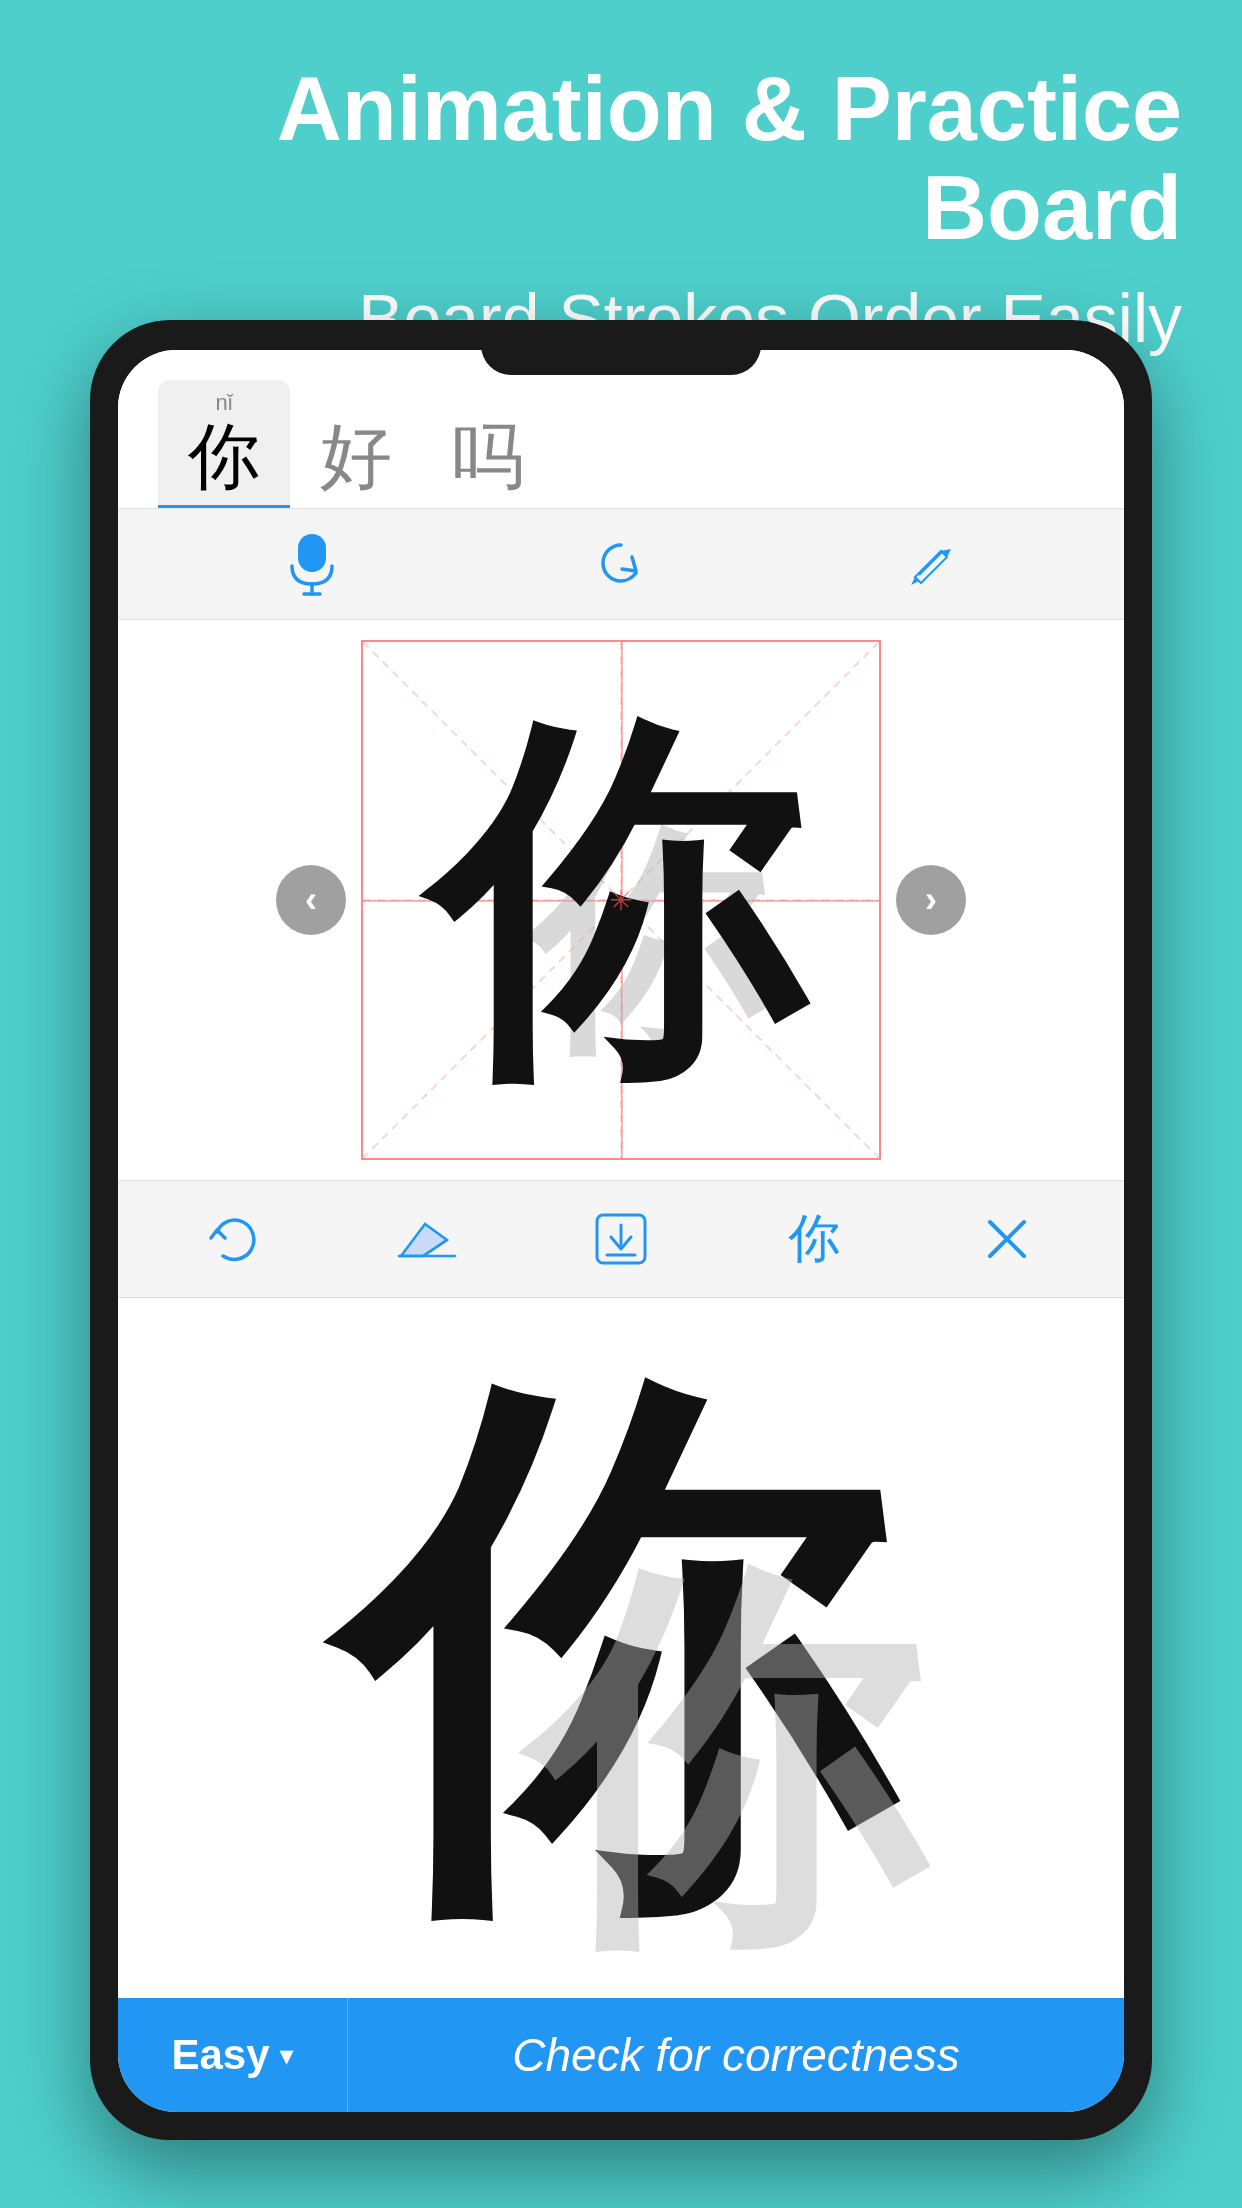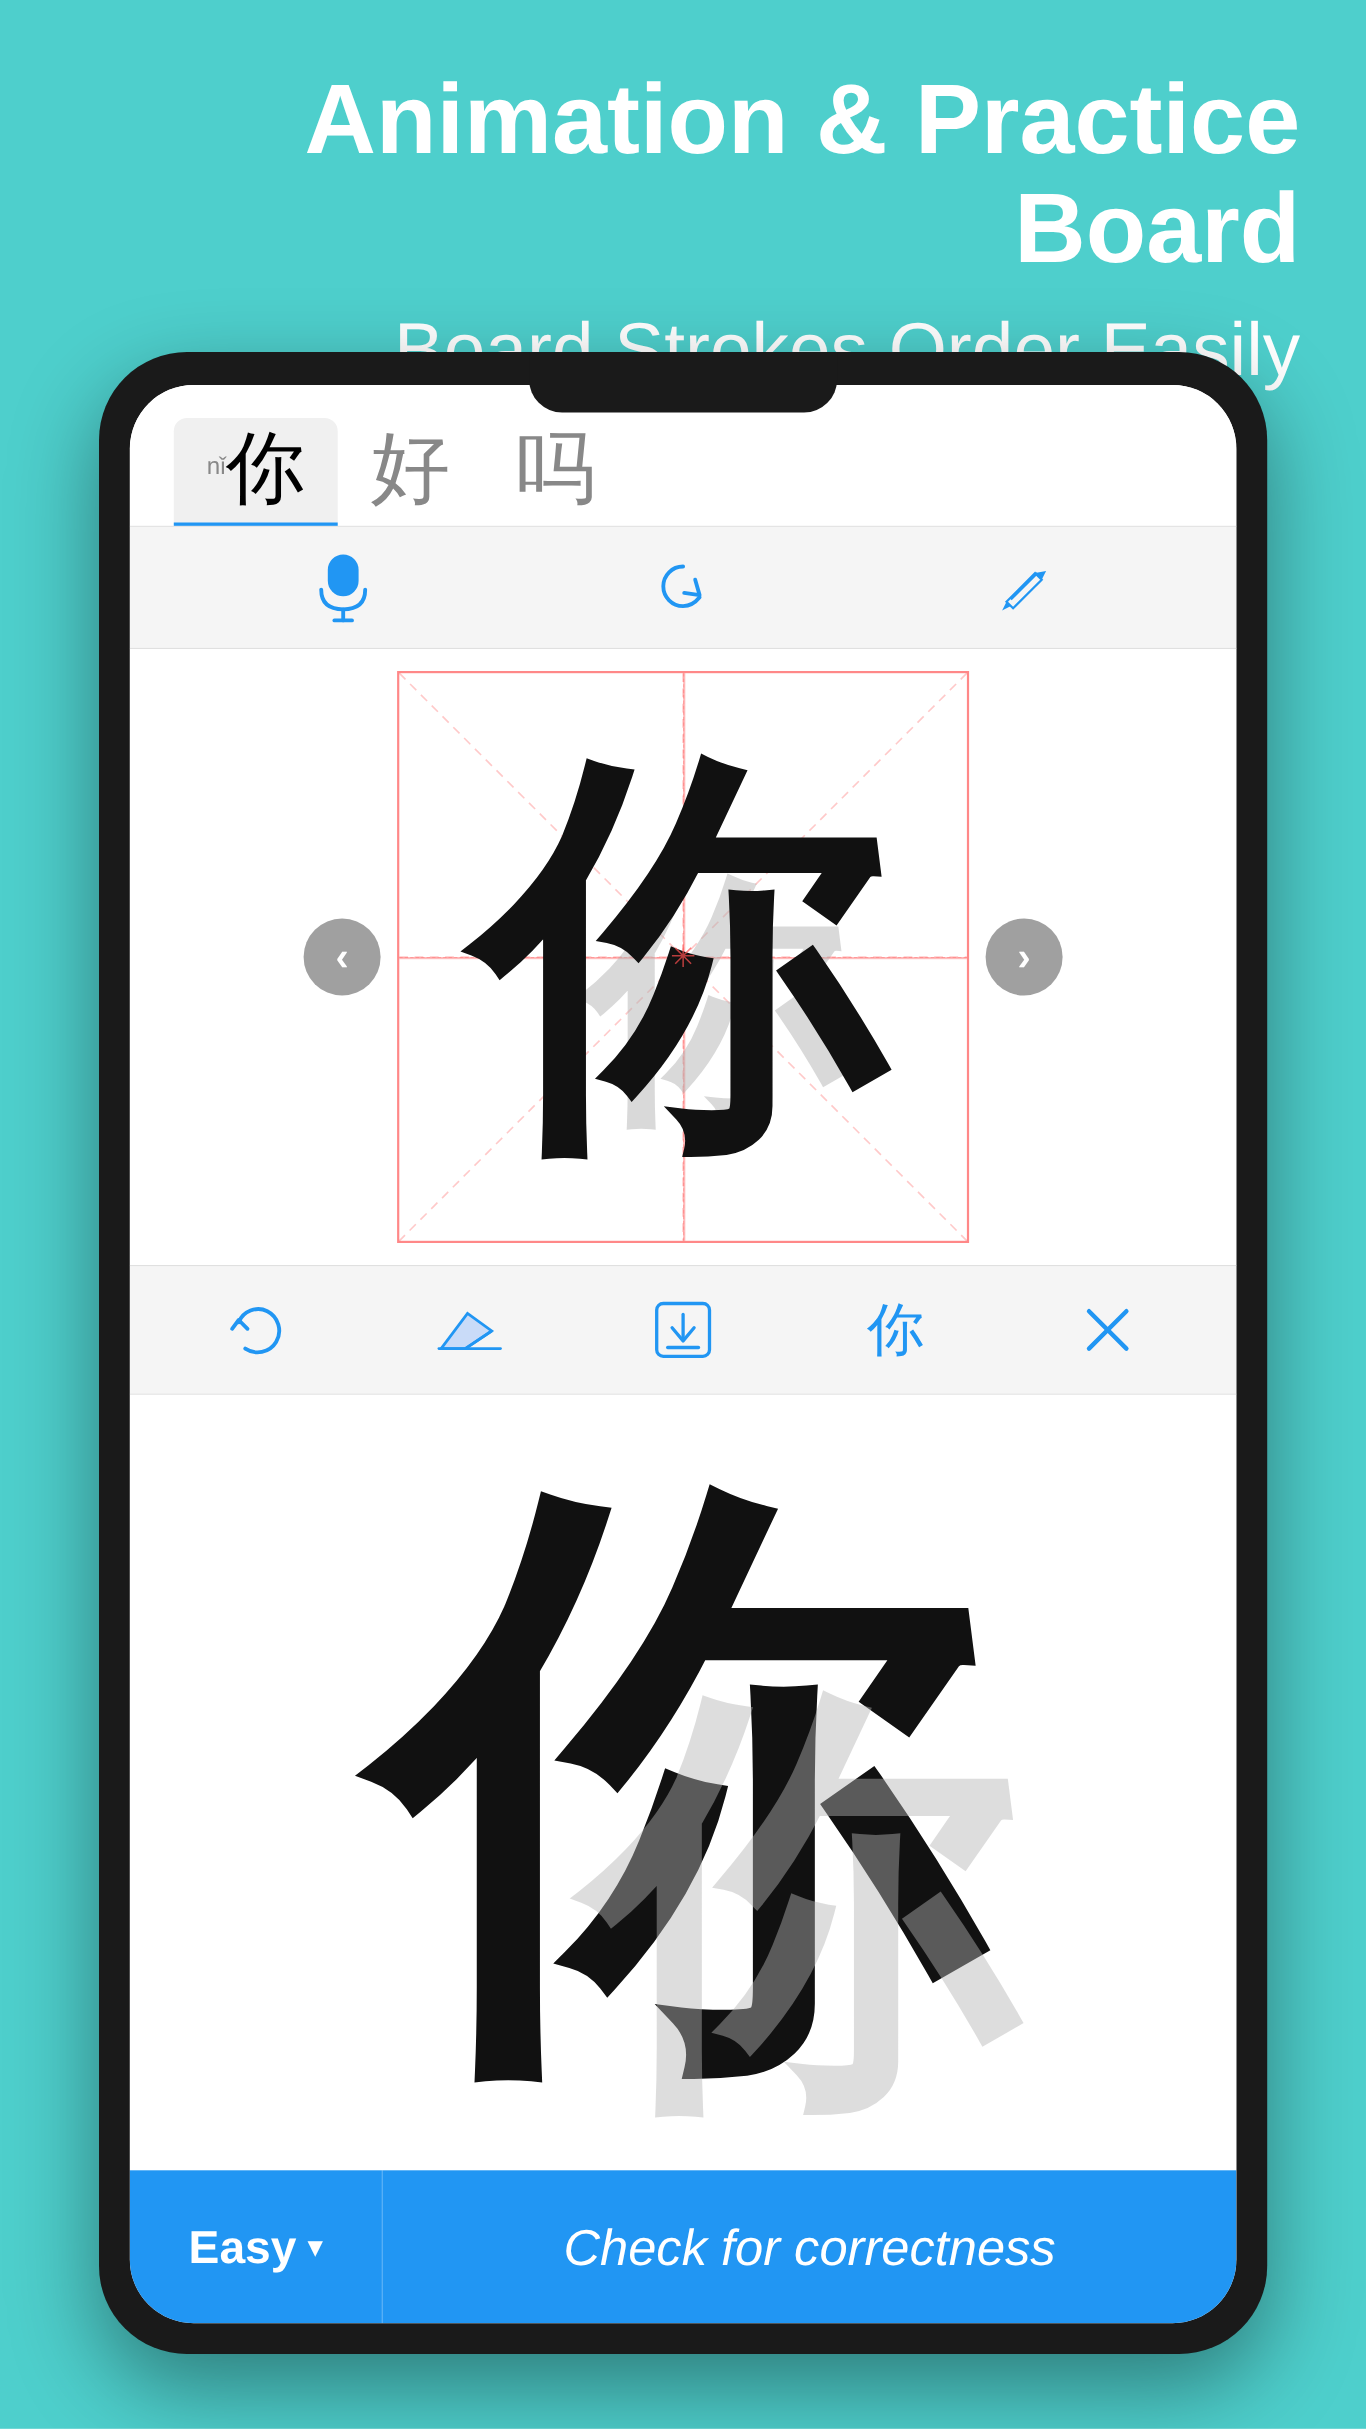--- a/index.html
+++ b/index.html
@@ -77,20 +77,21 @@
     .char-tabs {
       display: flex;
       align-items: flex-end;
       padding: 30px 40px 0 40px;
       background: white;
       border-bottom: 1px solid #e0e0e0;
     }
 
     .char-tab {
       display: flex;
+      flex-direction: column;
       align-items: center;
       padding: 10px 30px 16px 30px;
       cursor: pointer;
       position: relative;
     }
 
     .char-tab.active {
       background: #f0f0f0;
       border-radius: 12px 12px 0 0;
     }
@@ -301,21 +302,21 @@
       line-height: 1;
       bottom: -30px;
       right: -30px;
     }
 
     
     .bottom-bar {
       display: flex;
       align-items: stretch;
       background: #2196F3;
-      height: 139px;
+      height: 114px;
       flex-shrink: 0;
     }
 
     .easy-btn {
       display: flex;
       align-items: center;
       justify-content: center;
       gap: 10px;
       padding: 0 40px;
       border-right: 1px solid rgba(255,255,255,0.3);

